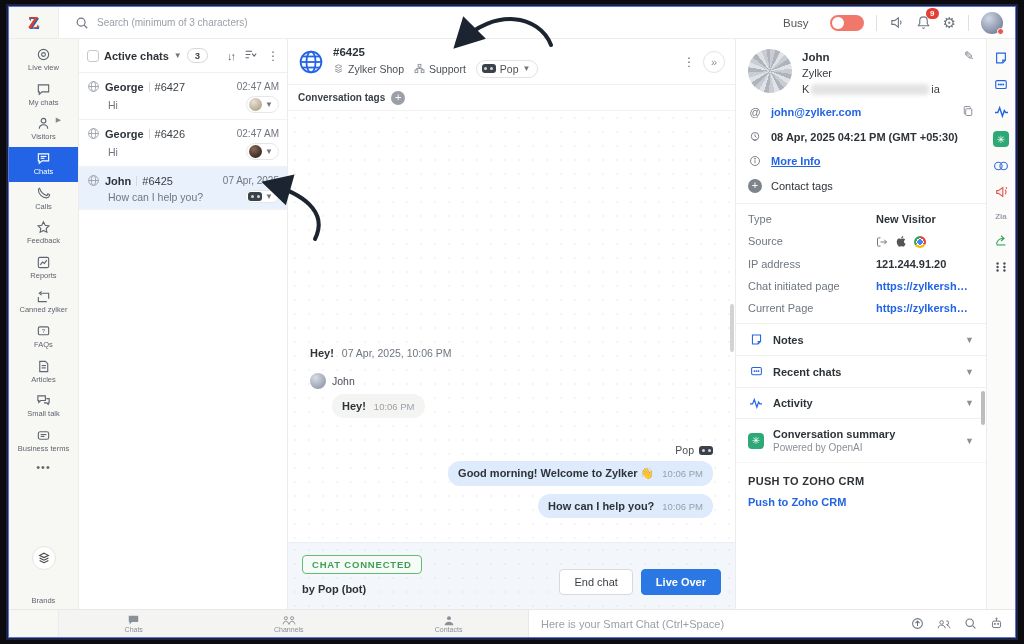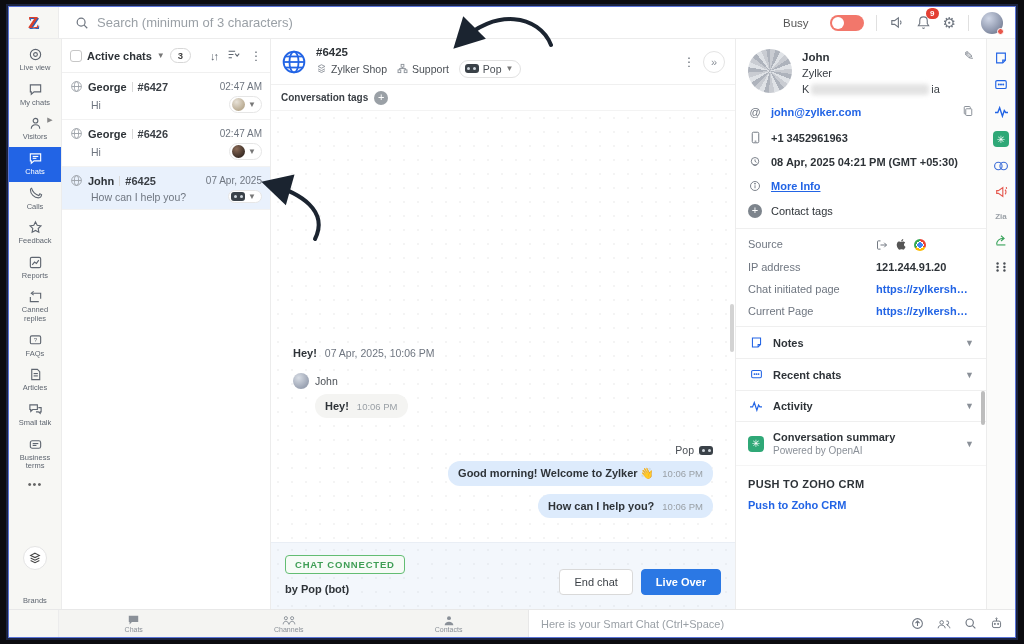--- a/index.html
+++ b/index.html
@@ -3,38 +3,38 @@
 <meta charset="utf-8">
 <style>
   * { margin:0; padding:0; box-sizing:border-box; }
   html,body { width:1024px; height:644px; overflow:hidden; background:#0c0c10; font-family:"Liberation Sans",sans-serif; }
   .window { position:absolute; left:8px; top:6px; width:1008px; height:632px; background:#fff; border:1px solid #5a74d8; outline:2px solid #1b2340; display:flex; flex-direction:column; overflow:hidden; }
 
   
   .topbar { height:32px; display:flex; align-items:center; border-bottom:1px solid #ececec; flex:0 0 auto; }
   .logo { width:50px; height:100%; display:flex; align-items:center; justify-content:center; background:#f7f7f4; border-right:1px solid #ececec; font-weight:bold; font-size:17px; color:#d9402c; font-family:"Liberation Serif",serif; text-shadow:1px 1px 0 #2b5fb8; }
   .search-wrap { flex:1; display:flex; align-items:center; gap:8px; padding-left:16px; }
-  .search-wrap input { border:none; outline:none; font-size:13px; color:#444; width:300px; font-family:"Liberation Sans",sans-serif; }
+  .search-wrap input { border:none; outline:none; font-size:10px; color:#444; width:300px; font-family:"Liberation Sans",sans-serif; }
   .search-wrap input::placeholder { color:#9aa0a6; }
   .top-right { display:flex; align-items:center; gap:12px; padding-right:12px; }
   .busy { display:flex; align-items:center; gap:21px; font-size:11.5px; color:#555; }
   .toggle { width:34px; height:16px; background:#f2776b; border-radius:9px; position:relative; cursor:pointer; }
   .toggle .knob { position:absolute; left:2px; top:2px; width:12px; height:12px; border-radius:50%; background:#fff; }
   .tdiv { width:1px; height:16px; background:#e0e0e0; }
   .bell-wrap { position:relative; }
   .badge-12 { position:absolute; top:-7px; right:-8px; background:#e33f33; color:#fff; border-radius:8px; font-size:8px; padding:1px 4px; font-weight:bold; }
   .avatar-top { width:22px; height:22px; border-radius:50%; background:radial-gradient(circle at 35% 30%, #cfd6e6, #8e97ad 60%, #5d6478); position:relative; }
   .avatar-top .dot { position:absolute; right:-1px; bottom:-1px; width:7px; height:7px; border-radius:50%; background:#e8564a; border:1px solid #fff; }
   .gicon { color:#6f7680; display:flex; align-items:center; }
 
   
   .main { flex:1; display:flex; min-height:0; }
 
   
-  .sidebar { width:53px; background:#f7f7f4; border-right:1px solid #ececec; display:flex; flex-direction:column; align-items:center; padding-top:4px; flex:0 0 auto; }
+  .sidebar { width:70px; background:#f7f7f4; border-right:1px solid #ececec; display:flex; flex-direction:column; align-items:center; padding-top:4px; flex:0 0 auto; }
   .nav-item { width:100%; padding:4px 1px 5px; display:flex; flex-direction:column; align-items:center; gap:2px; color:#5f6670; cursor:pointer; }
   .nav-item .lbl { font-size:7.5px; text-align:center; line-height:1.15; color:#5f6670; }
   .nav-item.active { background:#2264e5; color:#fff; }
   .nav-item.active .lbl { color:#fff; }
   .nav-item svg { stroke:currentColor; fill:none; stroke-width:1.2; }
   .vis-arrow { position:absolute; margin-left:30px; font-size:7px; color:#888; }
   .nav-more { color:#666; font-size:11px; letter-spacing:1px; padding:2px 0 4px; cursor:pointer; }
   .brands { margin-top:auto; margin-bottom:4px; display:flex; flex-direction:column; align-items:center; gap:2px; cursor:pointer; }
   .brands .circ { width:24px; height:24px; border-radius:50%; background:#fff; border:1px solid #e4e4e4; display:flex; align-items:center; justify-content:center; color:#444; }
   .brands .lbl { font-size:7.5px; color:#5f6670;margin-top:24px; }
@@ -48,21 +48,21 @@
   .count-pill { border:1px solid #d7d7d7; border-radius:9px; font-size:9.5px; color:#444; padding:1px 7px; font-weight:bold; }
   .cl-icons { margin-left:auto; display:flex; align-items:center; gap:10px; color:#5f6670; }
   .sorticon { font-size:11px; letter-spacing:-2px; cursor:pointer; }
   .kebab { font-size:12px; cursor:pointer; color:#5f6670; }
   .chat-row { padding:7px 8px 6px; border-bottom:1px solid #f2f2f2; cursor:pointer; }
   .chat-row.selected { background:#e9f1fc; }
   .cr-line1 { display:flex; align-items:center; gap:5px; }
   .cr-globe { color:#9aa0a6; display:flex; }
   .cr-name { font-size:11px; font-weight:bold; color:#2e3338; }
   .vline { width:1px; height:10px; background:#d9d9d9; }
-  .cr-id { font-size:11px; font-weight:bold; color:#3a3f45; }
+  .cr-id { font-size:11px; font-weight:normal; color:#3a3f45; }
   .cr-time { margin-left:auto; font-size:10px; color:#6f7680; }
   .cr-line2 { display:flex; align-items:center; margin-top:3px; padding-left:21px; }
   .cr-preview { font-size:10.5px; color:#6f7680; }
   .cr-pill { margin-left:auto; background:#fff; border:1px solid #e6e6e6; border-radius:10px; padding:1px 5px 1px 2px; display:flex; align-items:center; gap:3px; cursor:pointer; }
   .mini-ava { width:13px; height:13px; border-radius:50%; }
   .ava-1 { background:radial-gradient(circle at 35% 30%, #e8e2d8, #b9ab92 70%); }
   .ava-2 { background:radial-gradient(circle at 35% 30%, #8a6a56, #3c2e26 70%); }
   .bot-chip { width:14px; height:9px; background:#3a4148; border-radius:3px; position:relative; }
   .bot-chip:before, .bot-chip:after { content:""; position:absolute; top:3px; width:3px; height:3px; border-radius:50%; background:#cfd6dd; }
   .bot-chip:before { left:2.5px; } .bot-chip:after { right:2.5px; }
@@ -258,21 +258,21 @@
             <polyline points="4.5,10.5 7,7.5 9,9 11.5,5.5"></polyline>
           </svg>
         <span class="lbl">Reports</span>
       </div>
       <div class="nav-item">
         <svg width="15" height="15" viewBox="0 0 16 16">
             <path d="M13.5 10.5v-6h-9"></path>
             <path d="M6 2.5l-2.5 2L6 6.5"></path>
             <path d="M2.5 8.5v5h9"></path>
           </svg>
-        <span class="lbl">Canned replies</span>
+        <span class="lbl">Canned zylker</span>
       </div>
       <div class="nav-item">
         <svg width="15" height="15" viewBox="0 0 16 16">
             <rect x="2.5" y="3" width="11" height="8.5" rx="1.5"></rect>
             <text x="8" y="9.6" text-anchor="middle" font-size="6.5" fill="currentColor" stroke="none">?</text>
           </svg>
         <span class="lbl">FAQs</span>
       </div>
       <div class="nav-item">
         <svg width="15" height="15" viewBox="0 0 16 16">
@@ -514,29 +514,20 @@
         <span class="rp-link">john@zylker.com</span>
         <span class="copy-ic">
           <svg width="12" height="12" viewBox="0 0 16 16" fill="none" stroke="#8a9098" stroke-width="1.3">
               <rect x="5" y="5" width="8" height="9" rx="1"></rect>
               <path d="M11 5V3a1 1 0 0 0-1-1H4a1 1 0 0 0-1 1v8a1 1 0 0 0 1 1h1"></path>
             </svg>
         </span>
       </div>
       <div class="rp-row">
         <span class="ric">
-          <svg width="11" height="13" viewBox="0 0 12 16" fill="none" stroke="#6f7680" stroke-width="1.2">
-              <rect x="2" y="1.5" width="8" height="13" rx="1.5"></rect>
-              <line x1="5" y1="12.5" x2="7" y2="12.5"></line>
-            </svg>
-        </span>
-        <span class="rp-strong">+1 3452961963</span>
-      </div>
-      <div class="rp-row">
-        <span class="ric">
           <svg width="12" height="12" viewBox="0 0 16 16" fill="none" stroke="#6f7680" stroke-width="1.2">
               <circle cx="8" cy="7" r="5"></circle>
               <path d="M8 4.5V7l2 1.5"></path>
               <path d="M6 12.5h4"></path>
             </svg>
         </span>
         <span class="rp-strong">08 Apr, 2025 04:21 PM  (GMT +05:30)</span>
       </div>
       <div class="rp-row">
         <span class="ric">
@@ -550,20 +541,24 @@
       </div>
       <div class="rp-row">
         <span class="ric">
             <span class="plus-circle" style="background:#7d848c;">+</span>
           </span>
         <span style="font-weight:normal;color:#2e3338;">Contact tags</span>
       </div>
 
       <div class="rp-div"></div>
 
+      <div class="kv">
+        <span class="k">Type</span>
+        <span class="v">New Visitor</span>
+      </div>
       <div class="kv">
         <span class="k">Source</span>
         <span class="src-icons">
           <svg width="12" height="12" viewBox="0 0 16 16" fill="none" stroke="#6f7680" stroke-width="1.3">
               <path d="M6 2.5H3A1 1 0 0 0 2 3.5v9a1 1 0 0 0 1 1h3"></path>
               <path d="M6 8h8M11 5l3 3-3 3"></path>
             </svg>
           <svg width="12" height="13" viewBox="0 0 16 18">
               <path fill="#555" d="M12.1 9.3c0-1.8 1.5-2.7 1.6-2.8-.9-1.3-2.2-1.4-2.7-1.5-1.2-.1-2.2.7-2.8.7-.6 0-1.5-.7-2.5-.7-1.2 0-2.4.7-3 1.9-1.3 2.3-.3 5.6 1 7.4.6.9 1.4 1.9 2.4 1.8.9 0 1.3-.6 2.4-.6 1.1 0 1.4.6 2.5.6 1 0 1.7-.9 2.3-1.8.7-1 1-2.1 1-2.2-.1 0-2.1-.8-2.2-2.8z"></path>
               <path fill="#555" d="M10.3 3.9c.5-.7.9-1.6.8-2.4-.8 0-1.7.5-2.2 1.2-.5.6-.9 1.5-.8 2.3.9.1 1.7-.5 2.2-1.1z"></path>

